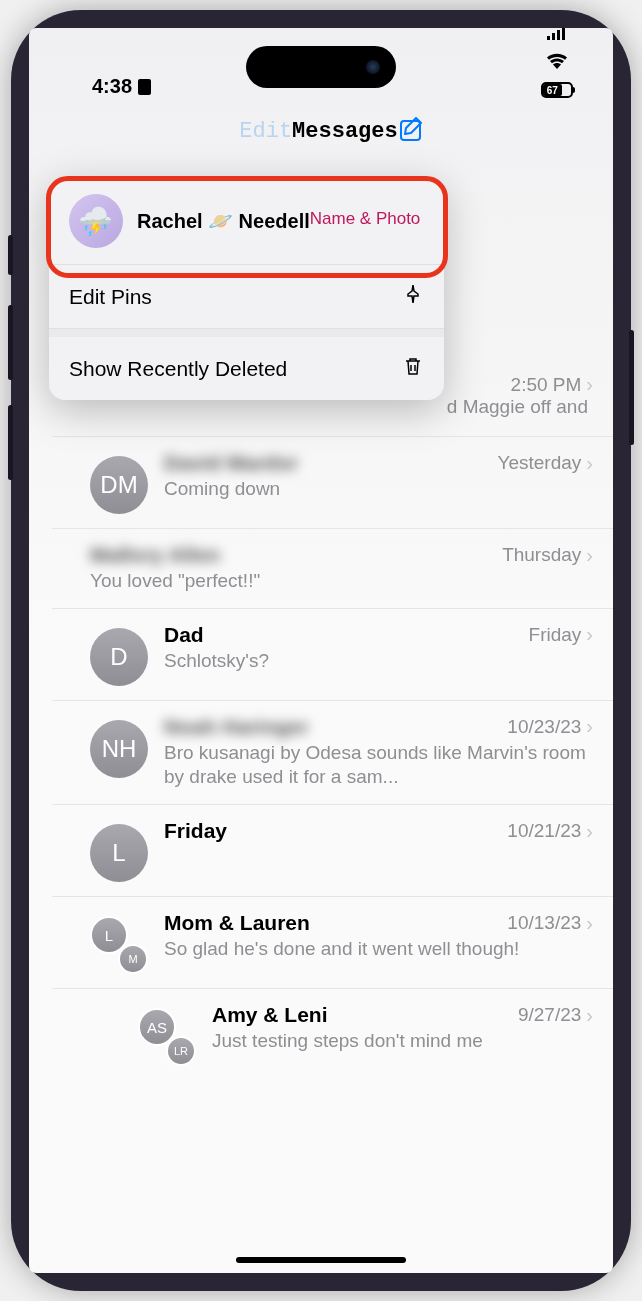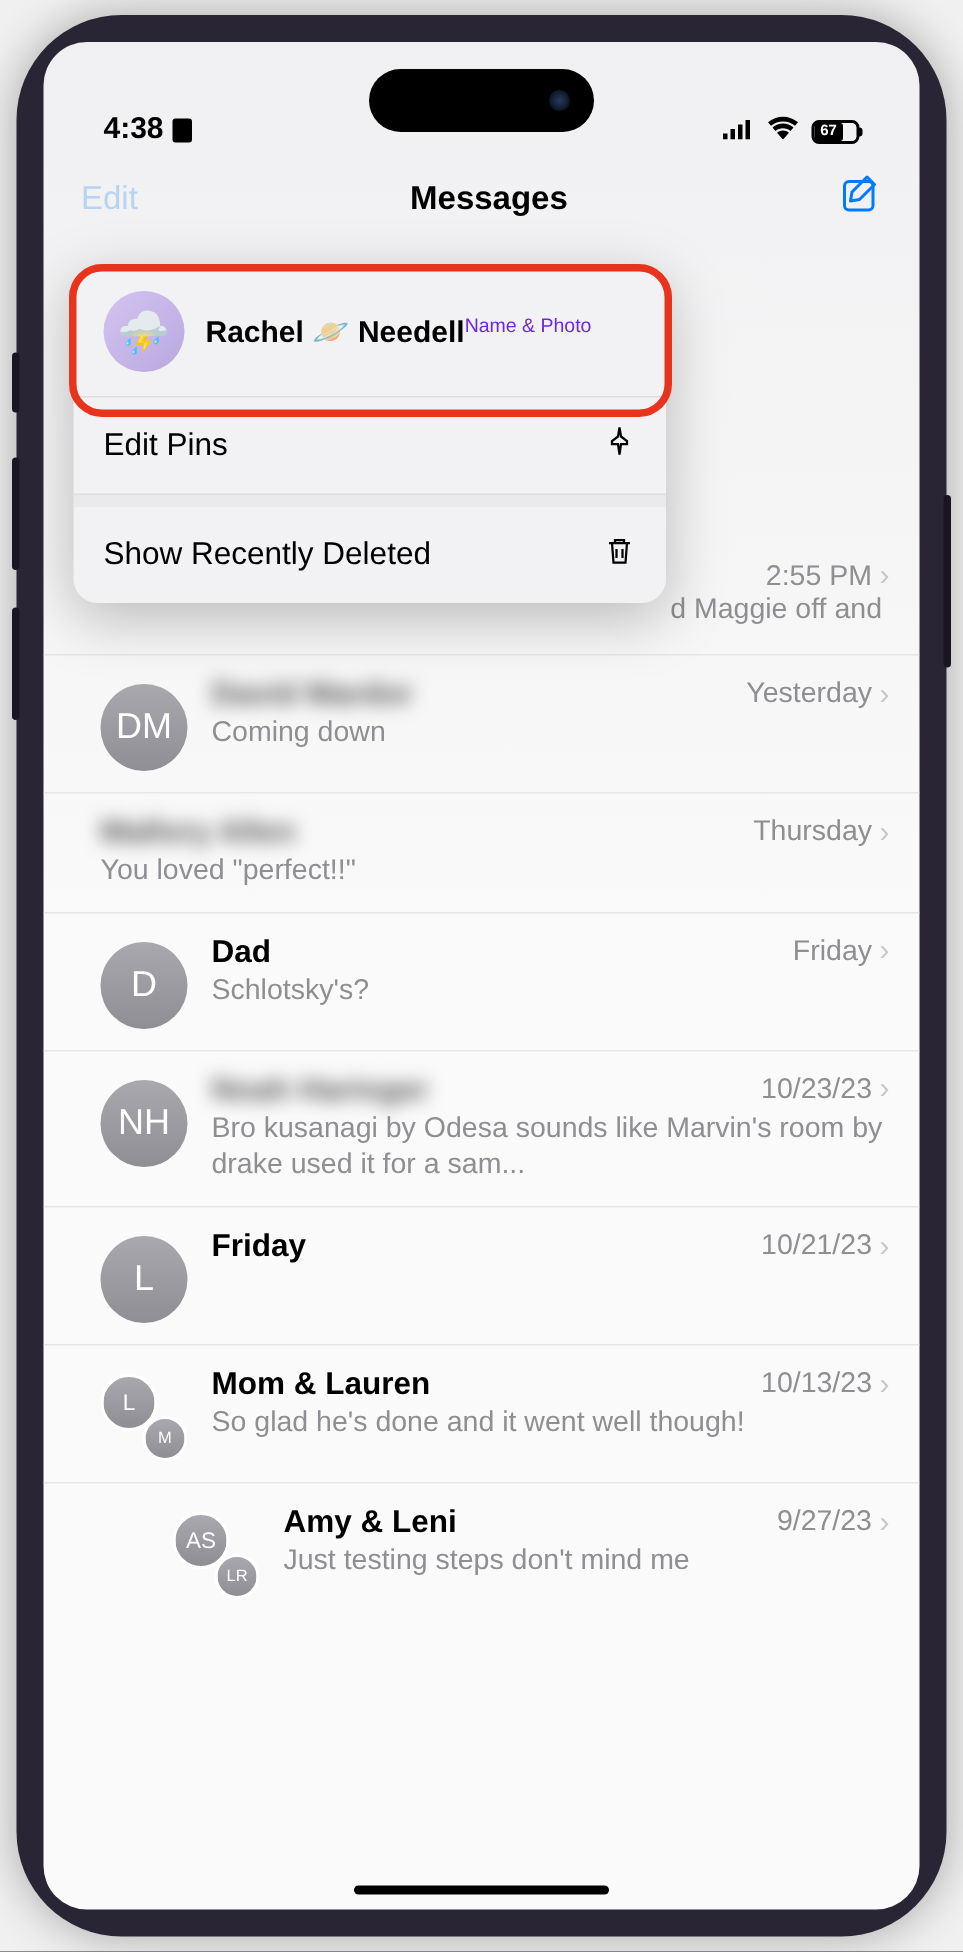--- a/index.html
+++ b/index.html
@@ -23,23 +23,24 @@
       border-radius: 70px;
       padding: 18px;
       position: relative;
       box-shadow: 0 0 30px rgba(0,0,0,0.3);
     }
     
     .screen {
       width: 100%;
       height: 100%;
       background: linear-gradient(180deg, #f0f0f2 0%, #fafafa 50%);
-      border-radius: 29px;
+      border-radius: 7px;
       overflow: hidden;
       position: relative;
+      padding-left: 23px;
     }
     
     .notch {
       position: absolute;
       top: 18px;
       left: 50%;
       transform: translateX(-50%);
       width: 150px;
       height: 42px;
       background: #000;
@@ -71,20 +72,21 @@
     .status-left {
       display: flex;
       align-items: center;
       gap: 6px;
     }
     
     .status-right {
       display: flex;
       align-items: center;
       gap: 8px;
+      flex-direction: column;
     }
     
     .signal-icon, .wifi-icon {
       font-size: 18px;
     }
     
     .battery-icon {
       display: flex;
       align-items: center;
       border: 2px solid #000;
@@ -114,23 +116,24 @@
       border-radius: 2px;
       display: flex;
       align-items: center;
       justify-content: center;
       color: #fff;
       font-size: 10px;
     }
     
     .nav-bar {
       display: flex;
-      justify-content: space-between;
+      justify-content: center;
       align-items: center;
       padding: 12px 25px 15px;
+      font-family: Liberation Mono, monospace;
     }
     
     .nav-edit {
       color: #b8d4f0;
       font-size: 22px;
     }
     
     .nav-title {
       font-size: 22px;
       font-weight: 600;
@@ -205,22 +208,22 @@
       display: flex;
       flex-direction: row;
     }
     
     .profile-name {
       font-weight: 600;
       font-size: 20px;
     }
     
     .profile-sub {
-      font-size: 13px;
-      color: #6d28d9;
+      font-size: 17px;
+      color: #be185d;
     }
     
     .menu-separator {
       height: 8px;
       background: rgba(0,0,0,0.03);
     }
     
     .menu-icon {
       font-size: 20px;
     }
@@ -445,21 +448,21 @@
         </span>
       </div>
     </div>
 
     <div class="messages-list">
       <div class="message-row" style="padding-top:0;padding-bottom:18px;">
         <div style="flex:1">
           <div class="message-header">
             <span></span>
             <div class="message-meta">
-              <span>2:55 PM</span>
+              <span>2:50 PM</span>
               <span class="chevron">›</span>
             </div>
           </div>
           <div class="partial-preview">d Maggie off and</div>
         </div>
       </div>
 
       <div class="message-row">
         <div class="avatar">DM</div>
         <div class="message-content">

